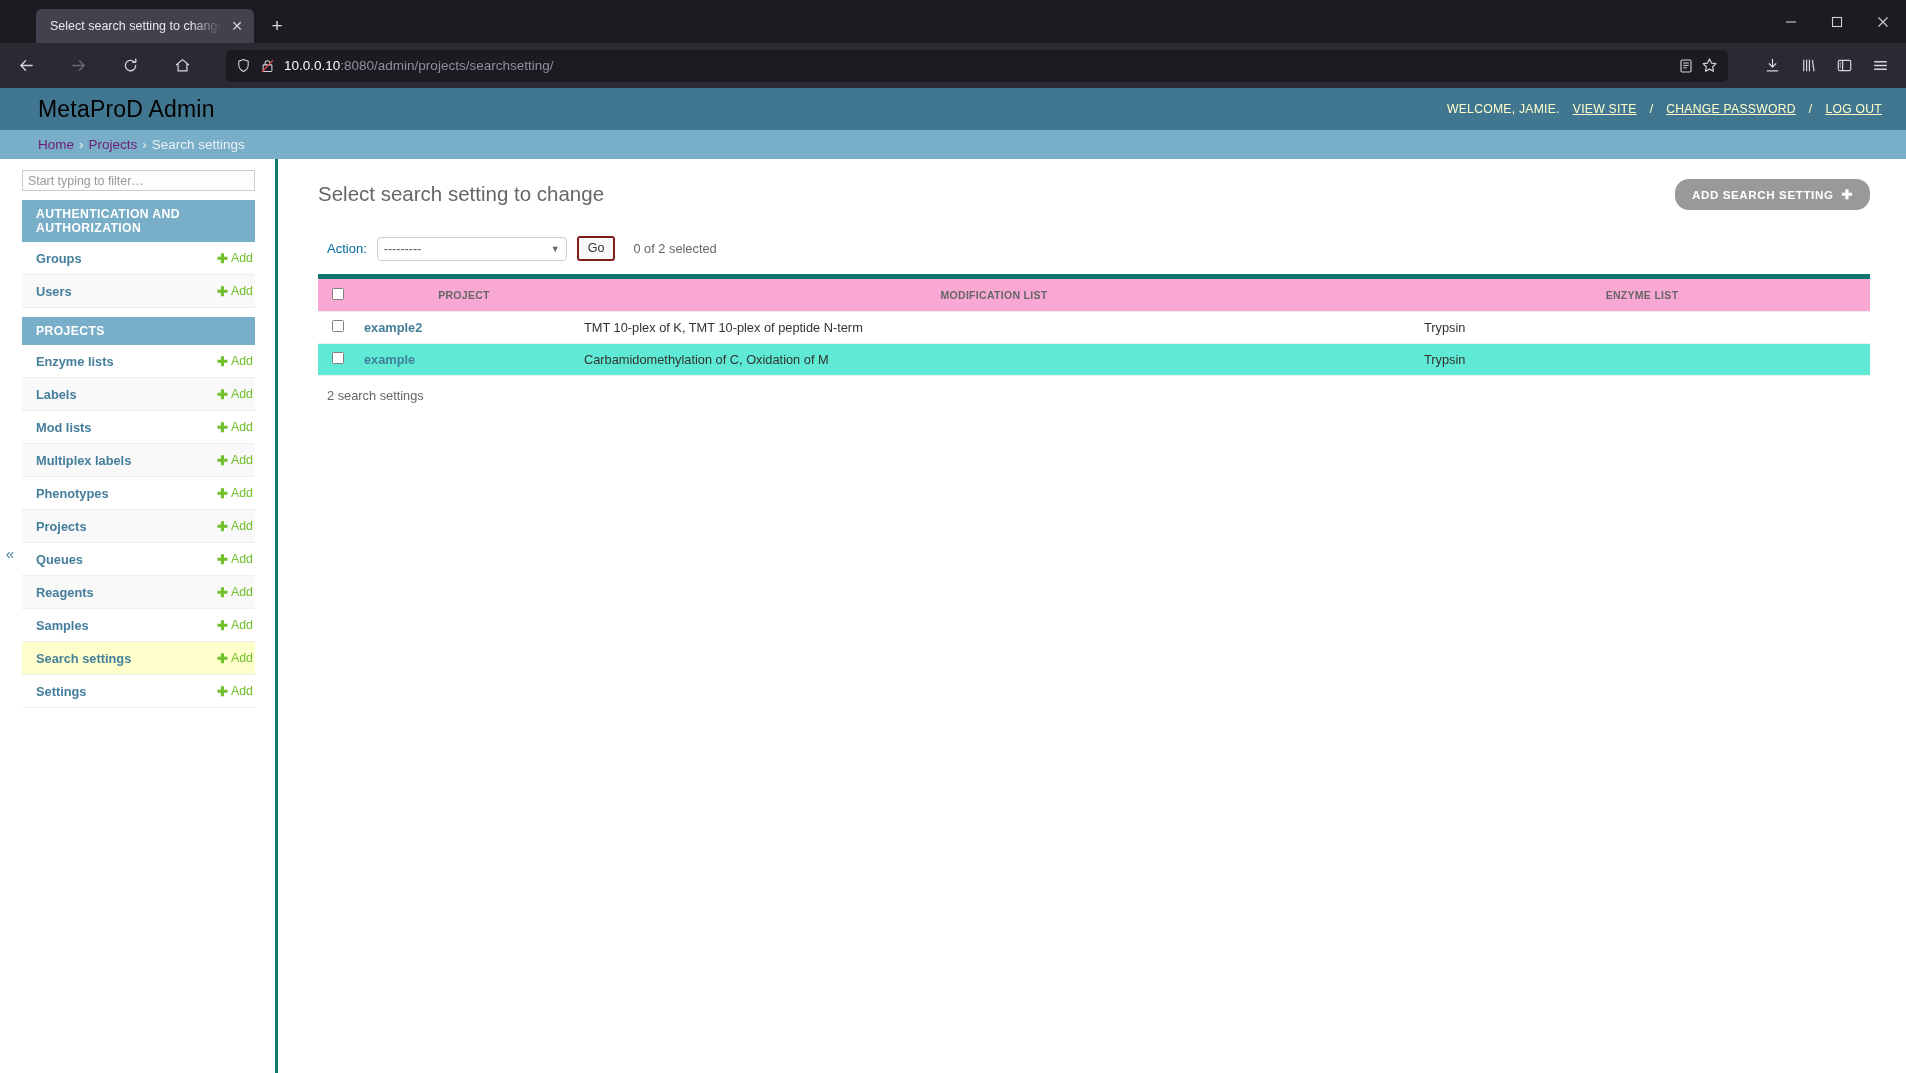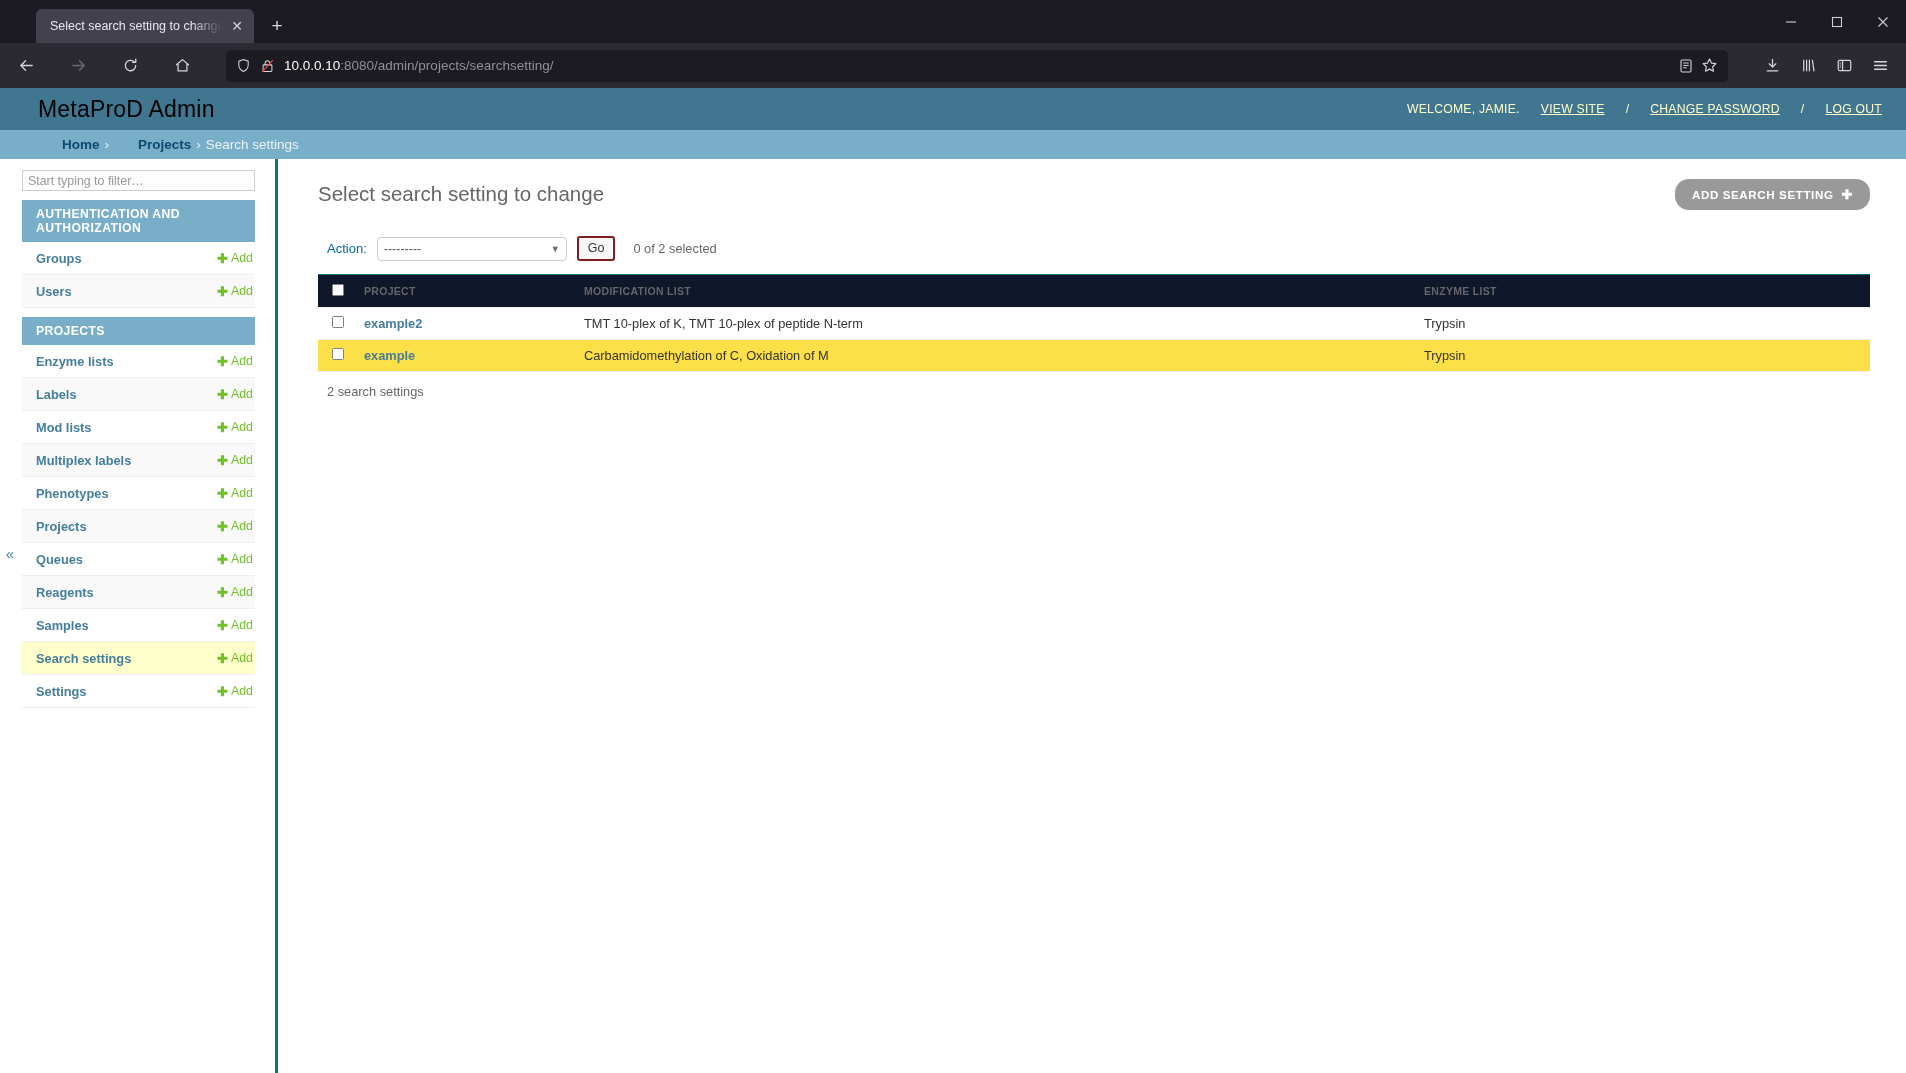--- a/index.html
+++ b/index.html
@@ -132,36 +132,36 @@
     font-size: 23px;
     font-weight: 300;
     letter-spacing: 0.2px;
   }
   .userlinks {
     color: #ffffcc;
     font-size: 12.2px;
     letter-spacing: 0.25px;
     display: flex;
     align-items: center;
-    gap: 16px;
+    gap: 8px;
   }
   .userlinks a { color: #ffffcc; text-decoration: underline; }
   .userlinks .sep { padding: 0 5px; }
   .userlinks .welcome { margin-right: 5px; }
 
   .breadcrumbs {
     height: 29px;
     background: #79aec8;
     display: flex;
     align-items: center;
     padding-left: 38px;
     font-size: 13.5px;
     color: #ffffff;
   }
-  .breadcrumbs a { color: #0c4a6e; text-decoration: none; font-weight: bold; margin-left: 24px; }
+  .breadcrumbs a { color: #701a75; text-decoration: none; font-weight: normal; }
   .breadcrumbs .crumbsep { color: #e8f1f5; padding: 0 5px; font-weight: normal; }
   .breadcrumbs .current { color: #e9f2f6; }
 
   .body-area { flex: 1; display: flex; align-items: stretch; position: relative; }
 
   
   .sidebar {
     width: 278px;
     background: #ffffff;
     border-right: 3px solid #0f766e;
@@ -290,39 +290,39 @@
     line-height: 1.2;
   }
   .selcount { color: #666666; font-size: 12.8px; margin-left: 8px; }
 
   table.results {
     width: 100%;
     border-collapse: collapse;
     font-size: 12.8px;
   }
   table.results thead th {
-    background: #0f172a;
-    border-top: 1px solid #0f766e;
+    background: #f9a8d4;
+    border-top: 5px solid #0f766e;
     border-bottom: 1px solid #eeeeee;
-    text-align: left;
+    text-align: center;
     color: #666666;
     font-size: 10.5px;
     font-weight: bold;
     letter-spacing: 0.3px;
     padding: 9px 10px;
     text-transform: uppercase;
     white-space: nowrap;
   }
   table.results tbody td {
     padding: 8px 10px;
     border-bottom: 1px solid #eeeeee;
     color: #333333;
     vertical-align: middle;
   }
-  table.results tbody tr.alt td { background: #fde047; }
+  table.results tbody tr.alt td { background: #5eead4; }
   table.results td a { color: #447e9b; text-decoration: none; font-weight: bold; }
   .col-check { width: 28px; padding-left: 14px !important; }
   .cbx {
     width: 12px; height: 12px;
     border: 1px solid #808080;
     background: #ffffff;
     border-radius: 1.5px;
     display: inline-block;
   }
   .col-project { width: 220px; }

